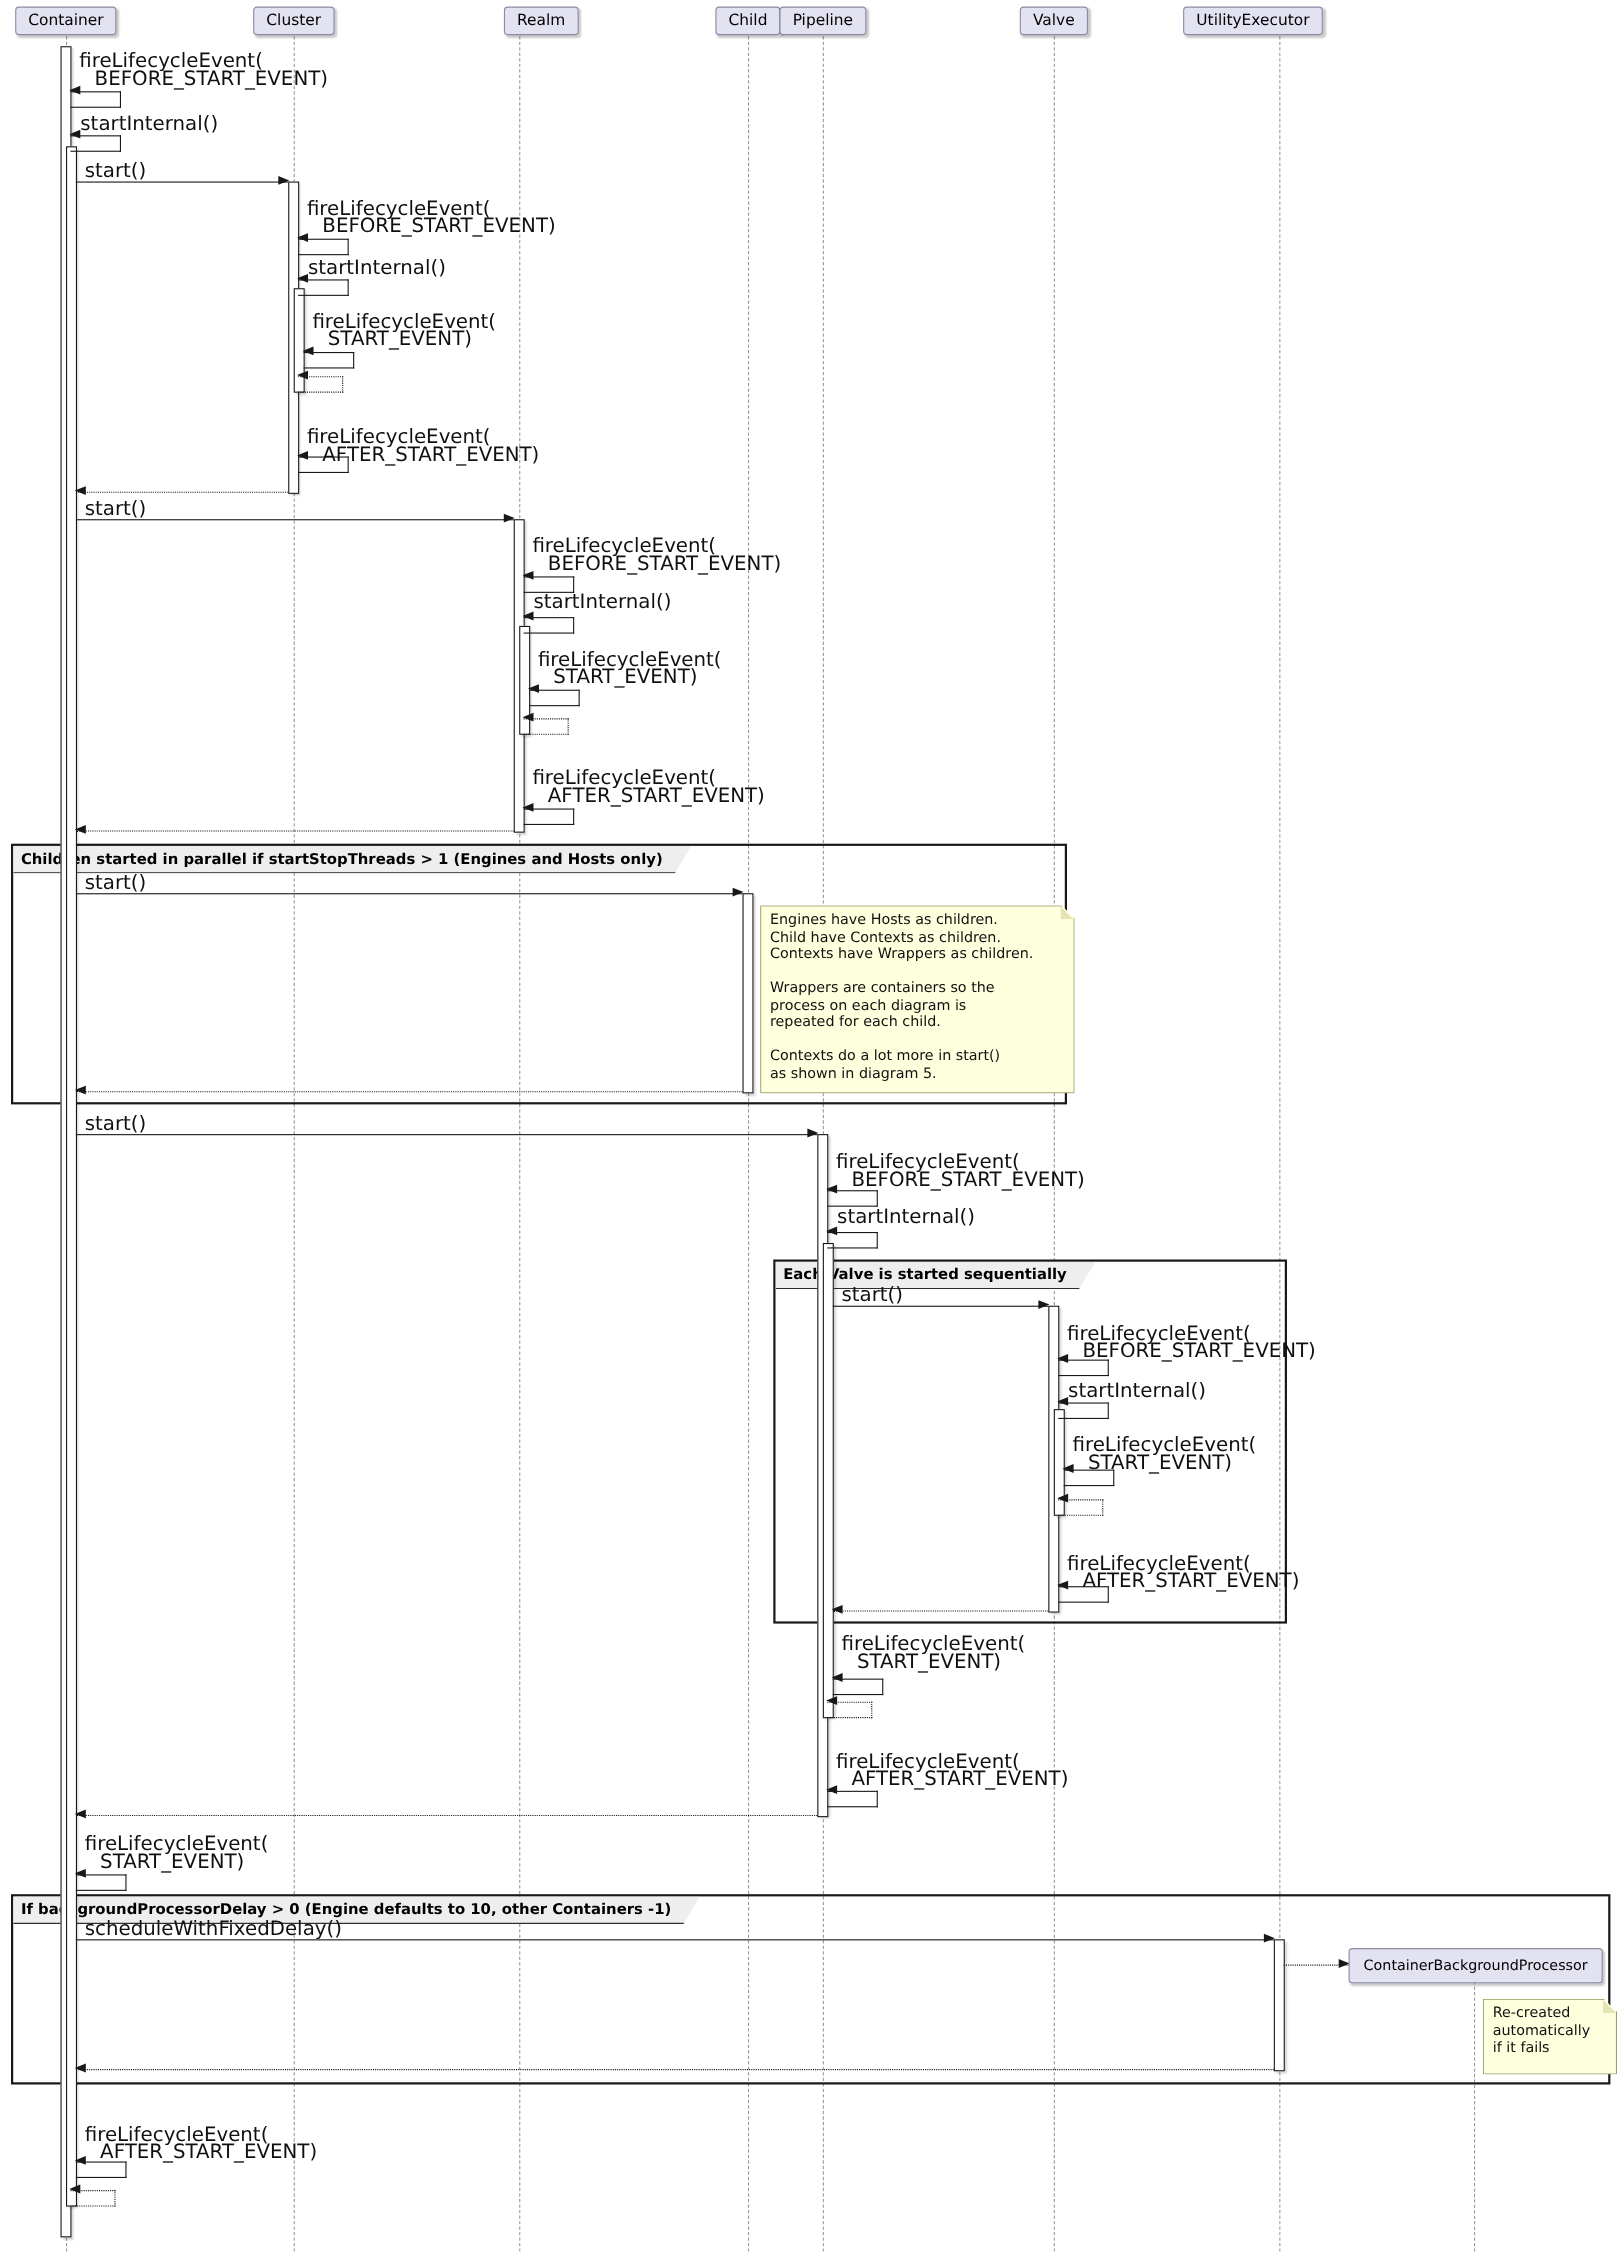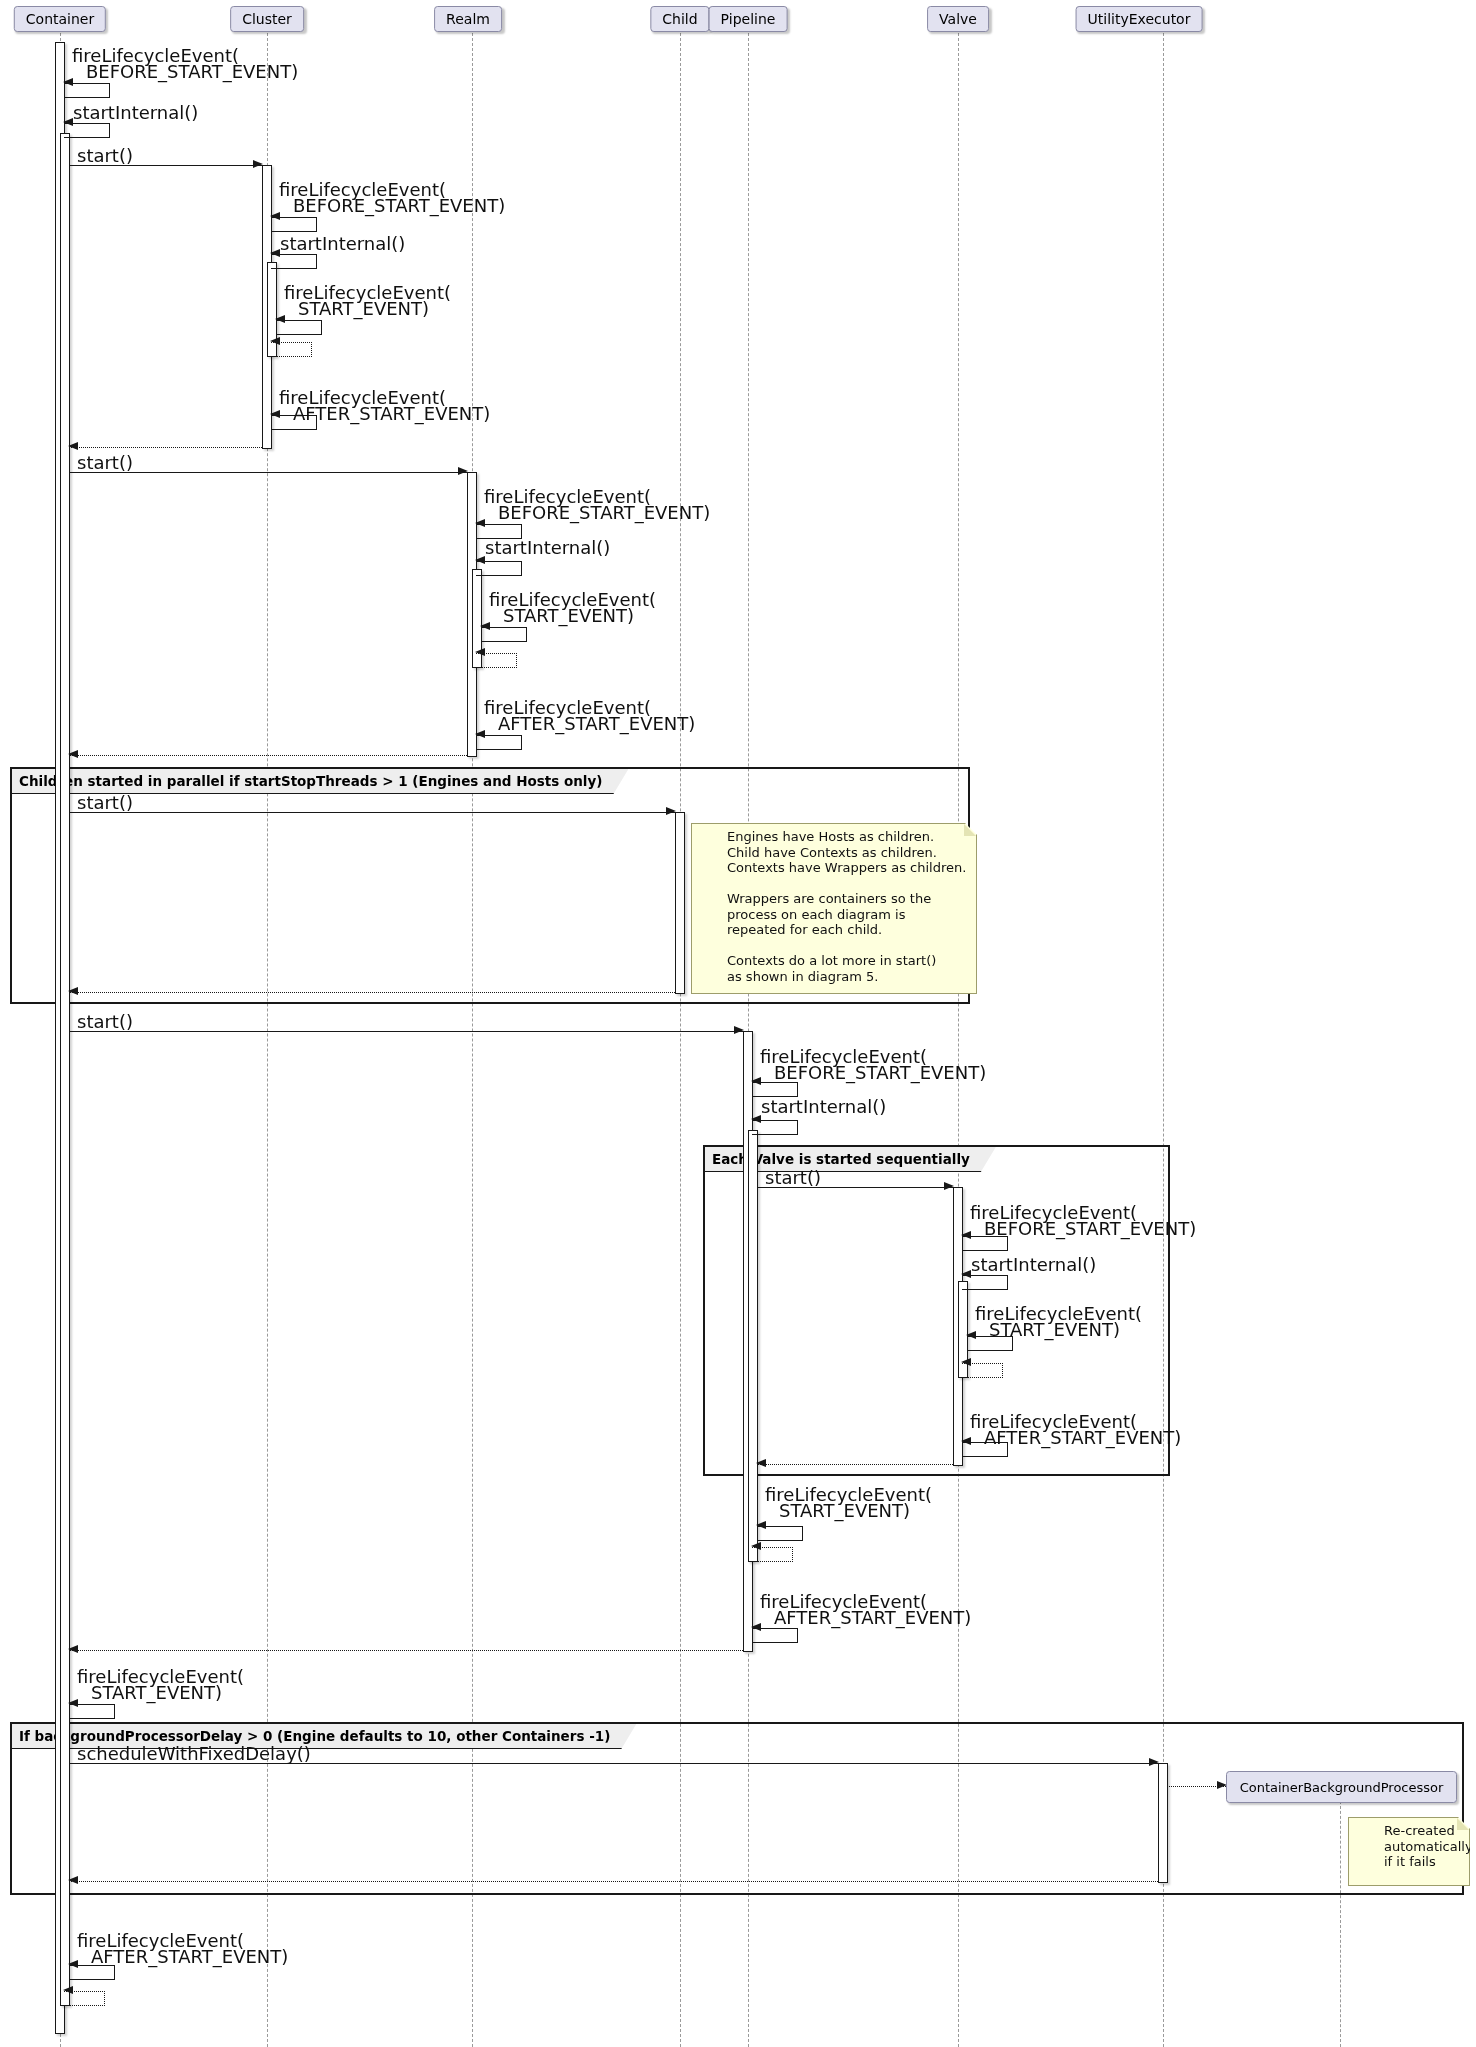--- a/index.html
+++ b/index.html
@@ -47,21 +47,21 @@
        background:#eeeeee;border-bottom:1.6px solid #181818;
        clip-path:polygon(0 0,100% 0,calc(100% - 15px) 100%,0 100%);
        padding:4px 26px 4px 7px;font-size:13.5px;font-weight:bold;color:#000;
        white-space:nowrap;z-index:4;}
 
   
   .note{position:absolute;background:#feffdd;border:1px solid #9d9d6b;
         clip-path:polygon(0 0,calc(100% - 12px) 0,100% 12px,100% 100%,0 100%);
         padding:5px 8px 4px 8px;font-size:13px;line-height:15.5px;color:#101010;
         box-shadow:2px 2px 2px rgba(0,0,0,.15);z-index:4;}
-  .note-line{display:block;min-height:15.5px;white-space:nowrap;margin-left:27px;}
+  .note-line{display:block;min-height:15.5px;white-space:nowrap;}
   .note-fold{position:absolute;top:0;right:0;width:12px;height:12px;
         clip-path:polygon(0 0,100% 100%,0 100%);background:#e4e4b4;z-index:5;}
 </style>
 </head>
 <body>
 
 <div class="diagram">
 
   <div id="shapes">
       <div class="lifeline" style="left: 59.5px; top: 33px; height: 2014px;"></div>
@@ -205,21 +205,21 @@
   </div>
   <div class="fragment" style="left:703px;top:1145px;width:463px;height:327px">
     <div class="fragment-label">Each Valve is started sequentially</div>
   </div>
   <div class="fragment" style="left:10px;top:1722px;width:1450px;height:169px">
     <div class="fragment-label">If backgroundProcessorDelay &gt; 0 (Engine defaults to 10, other Containers -1)</div>
   </div>
 
   <div class="participant" style="left:60px">Container</div>
   <div class="participant" style="left:267px">Cluster</div>
-  <div class="participant" style="left:468px">Realm</div>
+  <div class="participant" style="left:492px">Realm</div>
   <div class="participant" style="left:680px">Child</div>
   <div class="participant" style="left:748px">Pipeline</div>
   <div class="participant" style="left:958px">Valve</div>
   <div class="participant" style="left:1139px">UtilityExecutor</div>
 
   <div class="created-box" style="left:1226px;top:1771px;width:229px;height:30px">ContainerBackgroundProcessor</div>
 
   <div class="msg" style="left:72px;top:48px">
       <span class="l1">fireLifecycleEvent(</span>
       <span class="l2">BEFORE_START_EVENT)</span>

